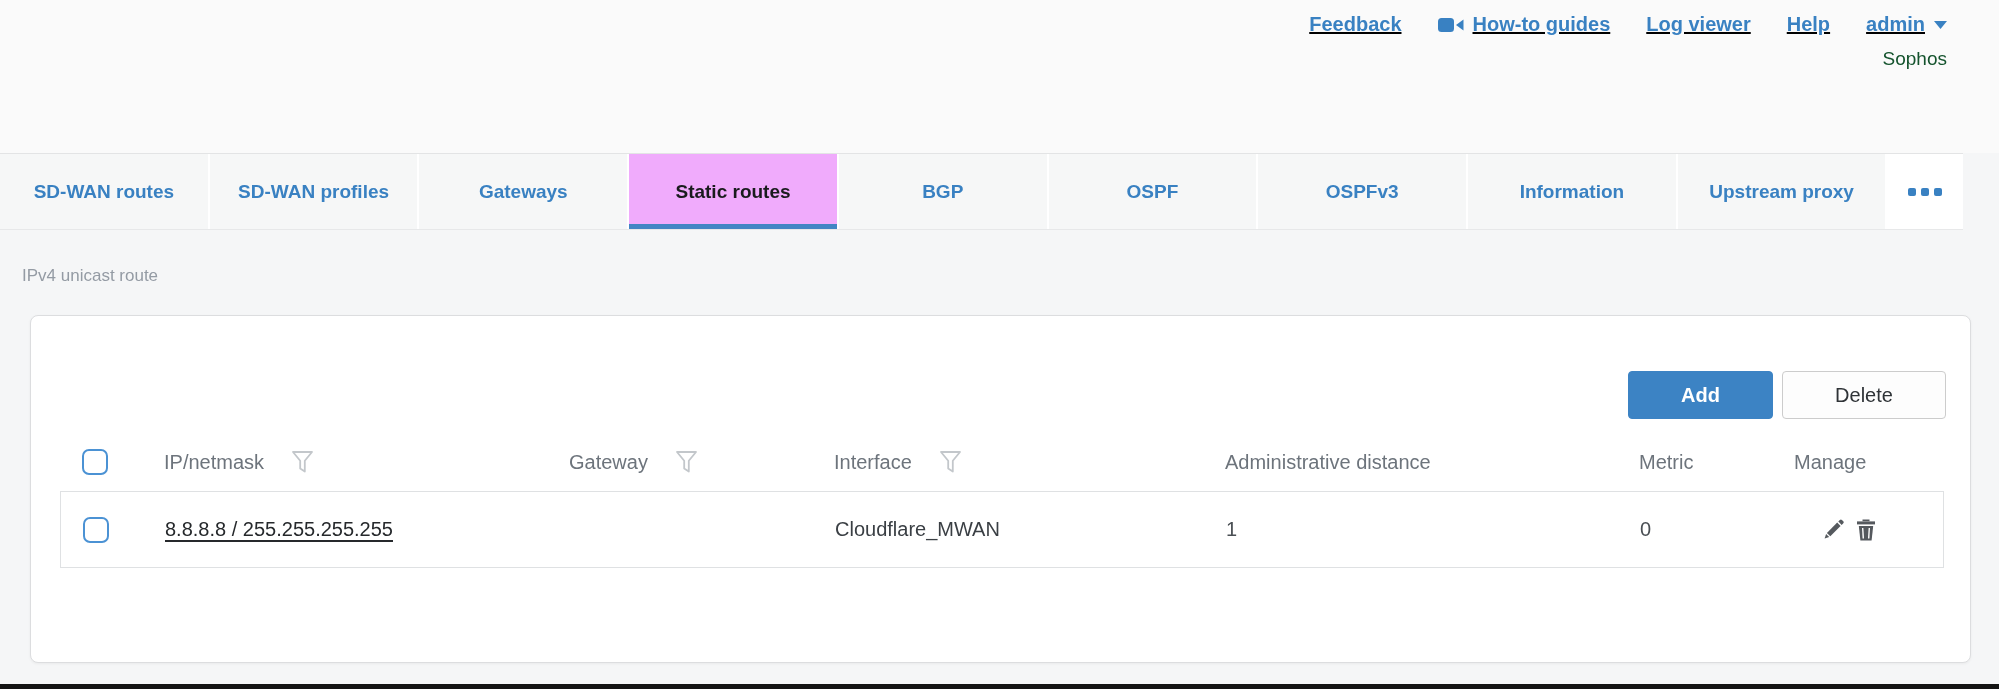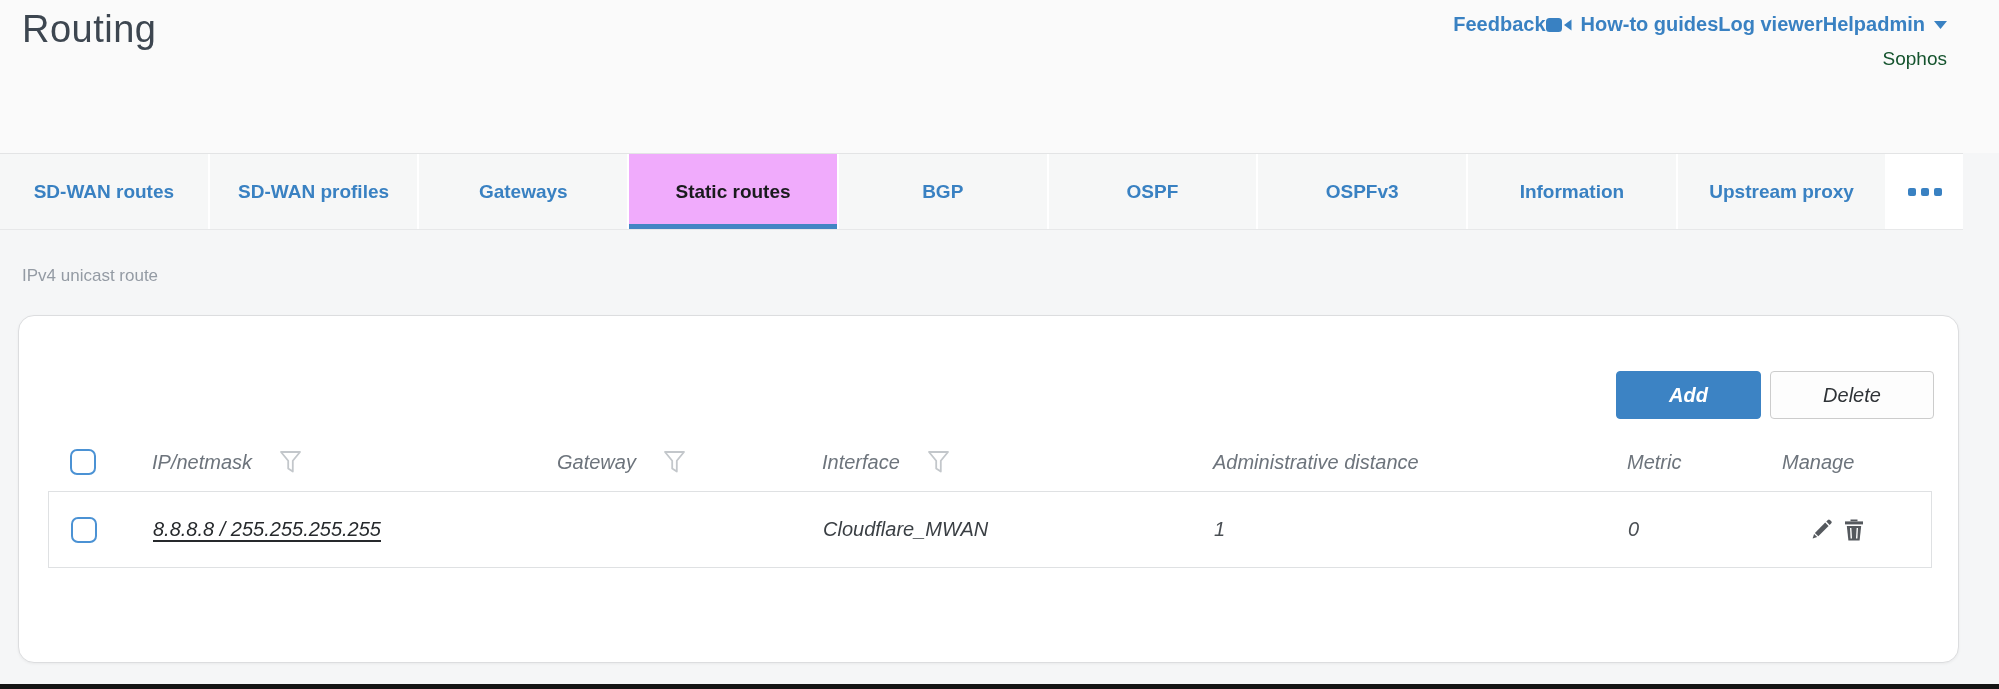--- a/index.html
+++ b/index.html
@@ -14,21 +14,21 @@
   .header {
     position:absolute; top:0; left:0; width:1999px; height:153px;
     background:#fafafa;
   }
   .page-title {
     position:absolute; top:8px; left:22px;
     font-size:38px; font-weight:400; color:#3d4650; letter-spacing:0.5px;
   }
   .header-links {
     position:absolute; top:13px; right:52px;
-    display:flex; align-items:center; 
+    display:flex; align-items:center; gap:36px;text-decoration:underline;
   }
   .hlink {
     font-size:20px; font-weight:600; color:#3981c2; cursor:pointer;
     display:flex; align-items:center; gap:9px; white-space:nowrap;
   }
   .hlink svg { display:block; }
   .org-label {
     position:absolute; top:48px; right:52px;
     font-size:19px; color:#14532d; text-align:right;margin-left:44px;
   }
@@ -64,24 +64,23 @@
   .tab-overflow i {
     display:block; width:8px; height:8px; border-radius:2px; background:#3981c2;
   }
 
   
   .section-title {
     position:absolute; top:266px; left:22px;
     font-size:17px; font-weight:400; color:#949ba4;
   }
   .card {
-    position:absolute; top:315px; left:18px; width:1941px; height:348px;
-    background:#ffffff; border:1px solid #dcdddf; border-radius:16px;
+    position:absolute; top:315px; left:30px; width:1941px; height:348px;
+    background:#ffffff; border:1px solid #dcdddf; border-radius:8px;
     box-shadow:0 1px 3px rgba(0,0,0,0.05);
-    font-style:italic;
   }
   .btn {
     position:absolute; top:55px; height:48px;
     display:flex; align-items:center; justify-content:center;
     font-size:20px; border-radius:4px; cursor:pointer;
   }
   .btn-add {
     left:1597px; width:145px;
     background:#3c83c4; color:#ffffff; font-weight:600; border:1px solid #3c83c4;
   }
@@ -120,21 +119,20 @@
   .funnel-icon { display:block; cursor:pointer; }
 
   .bottom-bar {
     position:absolute; left:0; bottom:0; width:1999px; height:5px; background:#141414;
   }
 </style>
 </head>
 <body>
 
 <div class="header">
-  <div class="page-title">Routing</div>
 
   <div class="header-links">
     <div class="hlink">
       <span>Feedback</span>
     </div>
     <div class="hlink">
       <span>
         <svg width="26" height="20" viewBox="0 0 26 20">
           <rect x="0" y="3" width="16" height="14" rx="3.5" fill="#3981c2"></rect>
           <path d="M18 10 L25.5 4.4 V15.6 Z" fill="#3981c2"></path>

